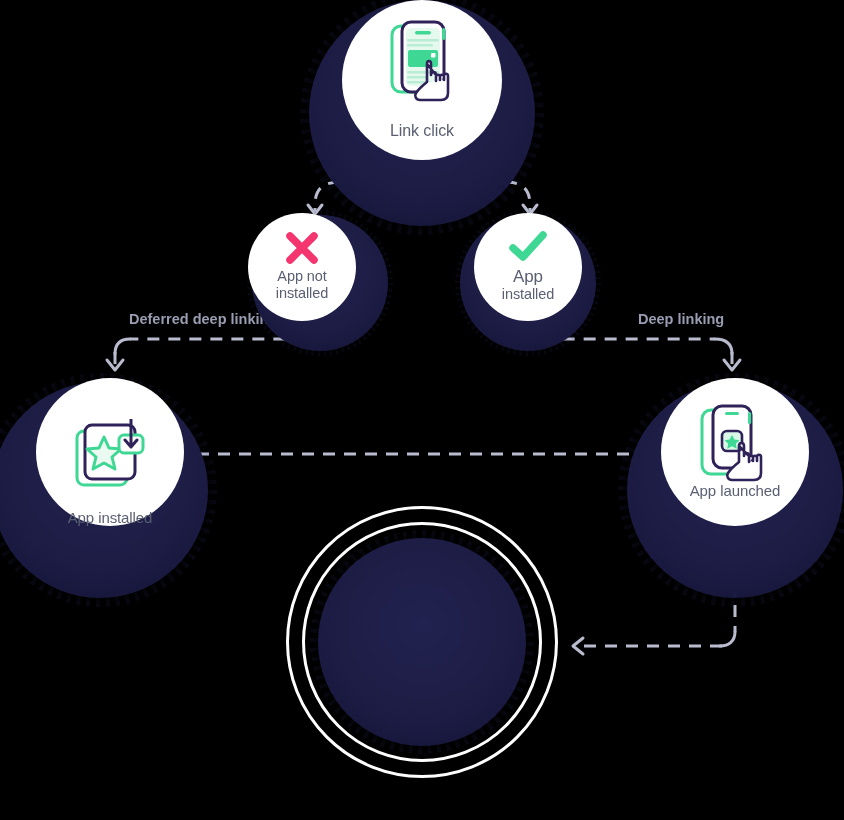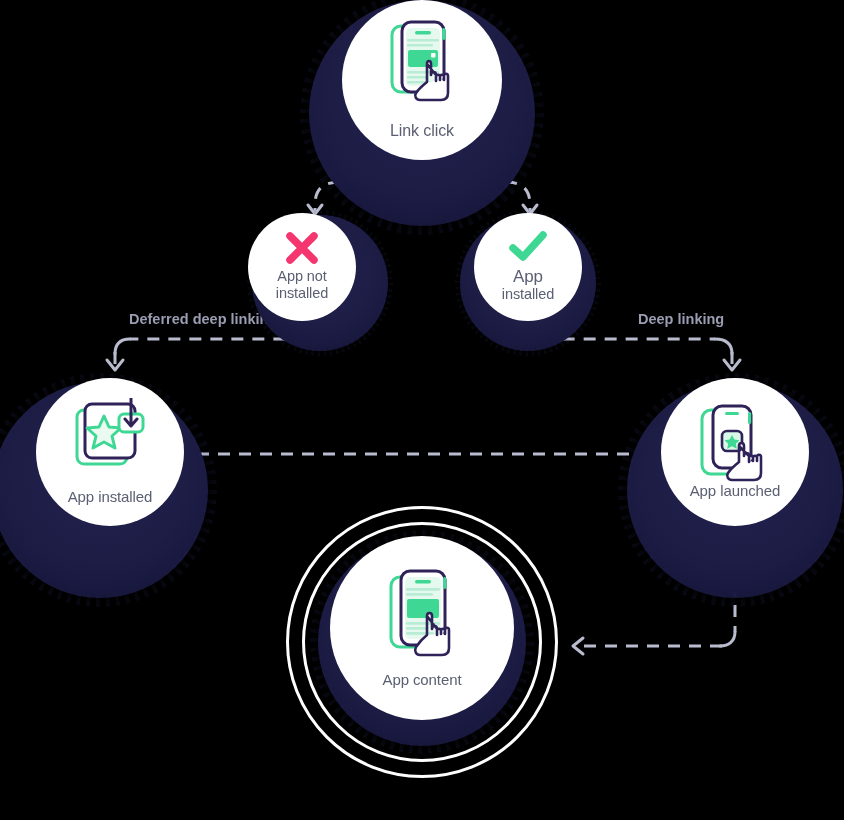--- a/index.html
+++ b/index.html
@@ -205,21 +205,21 @@
           <path d="M5 17 L15 26 L35 4" fill="none" stroke="#3ed894" stroke-width="7.5" stroke-linecap="round" stroke-linejoin="round"></path>
         </svg>
       </span>
       <span class="node-label" style="font-size:17px;">App</span>
       <span class="node-label" style="font-size:14.5px;">installed</span>
     </div>
   </div>
 
   <div class="node" style="left:-20px; top:352px; width:260px; height:240px;">
     <div class="glow" style="left:12px; top:30px; width:216px; height:216px;"></div>
-    <div class="disc" style="left:56px; top:26px; width:148px; height:148px;">
+    <div class="disc" style="left:56px; top:26px; width:148px; height:148px;justify-content:flex-end;">
       <span class="node-icon">
         <svg width="78" height="76" viewBox="0 0 78 76">
           <rect x="6" y="12" width="50" height="54" rx="7" fill="none" stroke="#3ed894" stroke-width="3"></rect>
           <rect x="14" y="6" width="50" height="54" rx="7" fill="#ffffff" stroke="#2e2259" stroke-width="3"></rect>
           <path d="M33 18 L38 29 L50 30 L41 38 L44 50 L33 44 L22 50 L25 38 L16 30 L28 29 Z" fill="#eafaf1" stroke="#3ed894" stroke-width="3" stroke-linejoin="round"></path>
           <rect x="48" y="16" width="24" height="18" rx="5" fill="#ffffff" stroke="#3ed894" stroke-width="3"></rect>
           <path d="M60 0 L60 27 M54 21 L60 28 L66 21" fill="none" stroke="#2e2259" stroke-width="3" stroke-linecap="round" stroke-linejoin="round"></path>
         </svg>
       </span>
       <span class="node-label" style="font-size:15px; margin-top:14px;">App installed</span>
@@ -241,34 +241,15 @@
         </svg>
       </span>
       <span class="node-label" style="font-size:15px; ">App launched</span>
     </div>
   </div>
 
   <div class="node" style="left:272px; top:498px; width:300px; height:300px;">
     <div class="ring" style="left:14px; top:8px; width:272px; height:272px;"></div>
     <div class="ring" style="left:30px; top:24px; width:240px; height:240px;"></div>
     <div class="glow" style="left:46px; top:40px; width:208px; height:208px;"></div>
-    <div class="disc" style="left:58px; top:38px; width:184px; height:184px;">
-      <span class="node-icon">
-        <svg width="78" height="90" viewBox="0 0 78 90">
-          <rect x="8" y="10" width="42" height="70" rx="9" fill="none" stroke="#3ed894" stroke-width="3"></rect>
-          <rect x="18" y="4" width="44" height="74" rx="9" fill="#ffffff" stroke="#2e2259" stroke-width="3"></rect>
-          <rect x="22" y="10" width="36" height="62" rx="5" fill="#e6f9ef"></rect>
-          <rect x="32" y="13" width="16" height="3.5" rx="1.7" fill="#3ed894"></rect>
-          <rect x="23" y="21" width="34" height="2.8" rx="1.4" fill="#b9ecd4"></rect>
-          <rect x="23" y="26" width="27" height="2.8" rx="1.4" fill="#b9ecd4"></rect>
-          <rect x="24" y="32" width="32" height="19" rx="2" fill="#3ed894"></rect>
-          <rect x="23" y="55" width="34" height="2.8" rx="1.4" fill="#b9ecd4"></rect>
-          <rect x="23" y="60" width="21" height="2.8" rx="1.4" fill="#b9ecd4"></rect>
-          <rect x="23" y="65" width="28" height="2.8" rx="1.4" fill="#b9ecd4"></rect>
-          <rect x="60" y="10" width="3.4" height="12" rx="1.7" fill="#3ed894"></rect>
-          <path d="M44 49 L44 68 M44 68 C39 72 35 77 33 80 C31 84 33 88 37 88 L59 88 C64 88 66 85 66 81 L66 63 C66 60 62 60 62 63 L62 67 M62 64 C62 61 58 61 58 64 L58 67 M58 64 C58 61 54 61 54 64 L54 68 M54 62 C54 58 49 58 49 62 L49 49 C49 45 44 45 44 49 Z" fill="#ffffff" stroke="#2e2259" stroke-width="2.6" stroke-linejoin="round" stroke-linecap="round"></path>
-        </svg>
-      </span>
-      <span class="node-label" style="font-size:15px; margin-top:14px;">App content</span>
-    </div>
   </div>
 
 </div>
 
 </body></html>

